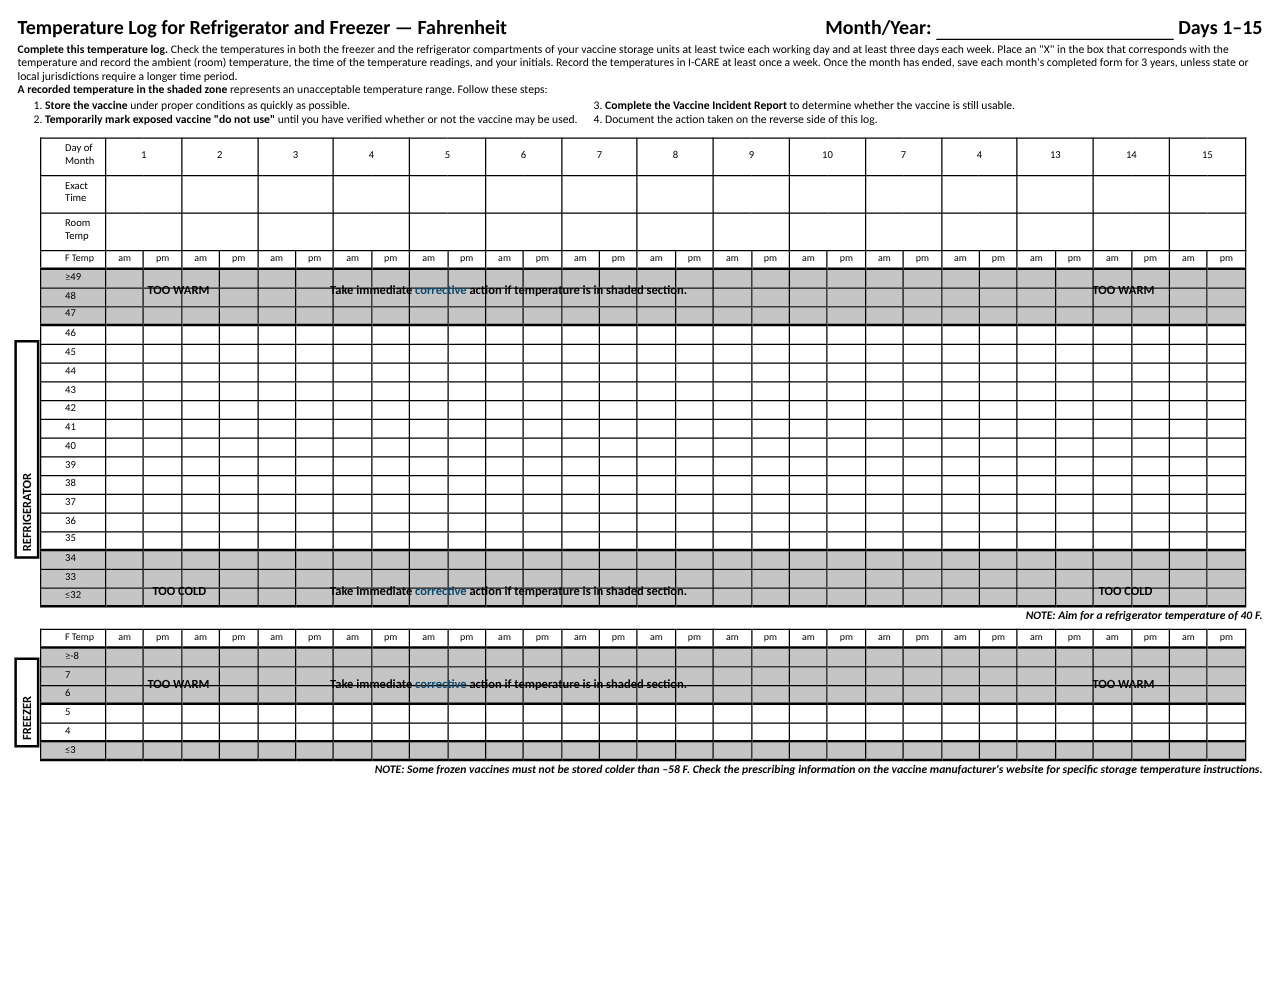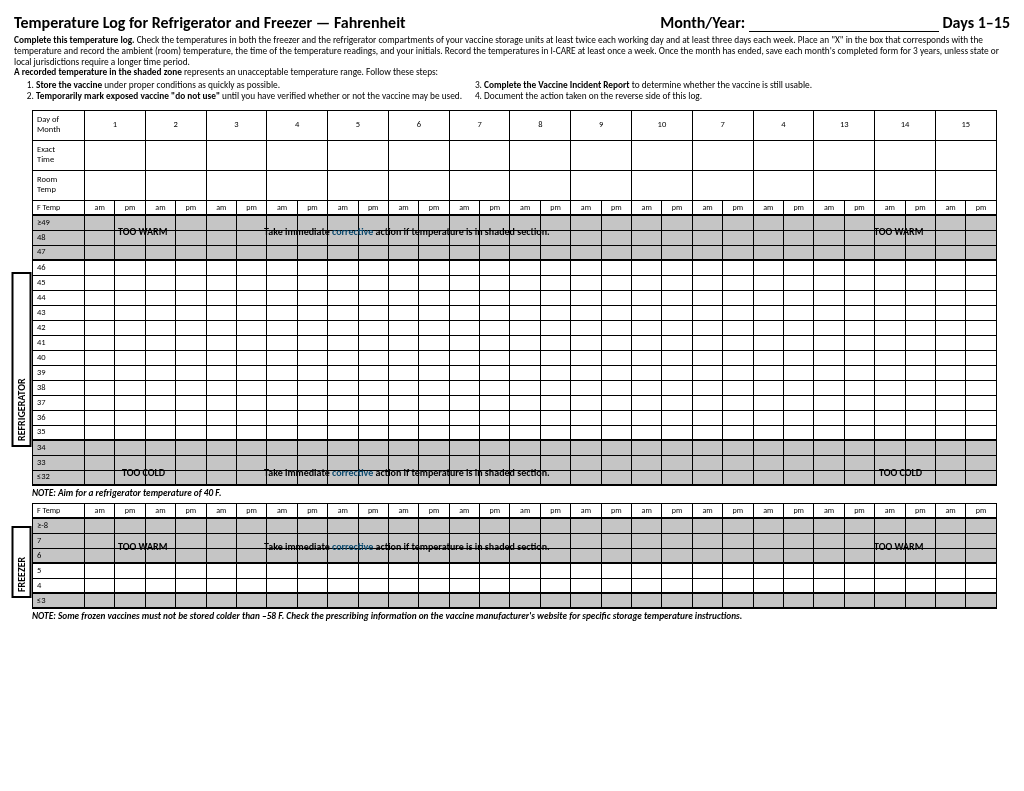--- a/index.html
+++ b/index.html
@@ -7,30 +7,30 @@
   .hdr { display:flex; justify-content:space-between; font-size:16px; font-weight:700; margin-bottom:3px;}
   .hdr .my { white-space:nowrap;}
   .underline { display:inline-block; border-bottom:1px solid #000; width:190px; vertical-align:bottom;}
   .instr { font-size:9.3px; }
   .instr b { font-weight:700;}
   .cols { display:flex; margin-top:2px;}
   .cols ol { margin:0 0 0 22px; padding:0;}
   .cols li { margin-bottom:0;}
   table { border-collapse:collapse; width:964px; margin-left:18px; table-layout:fixed;}
   td { border:1px solid #000; padding:0 2px; height:15px; font-size:8.5px; vertical-align:middle; text-align:center; overflow:hidden;}
-  td.lbl { text-align:left; padding-left:4px; white-space:nowrap;}
+  td.lbl { text-align:left; padding-left:19px; white-space:nowrap;}
   td.tall { height:30px;}
   .shade { background:#c5c5c5;}
   .ampm td { font-size:8px;}
   .dashR { border-right:1px dashed #888;}
   .solidR { border-right:1px solid #000;}
   .vlabel { position:absolute; writing-mode:vertical-rl; transform:rotate(180deg); font-weight:700; font-size:10px; border:2px solid #000; padding:4px 2px; background:#fff;}
   .wrap { position:relative; margin-top:8px;}
   .wrap2 { position:relative; margin-top:4px;}
-  .note { margin-left:18px; font-style:italic; font-weight:700; font-size:9.3px; margin-top:2px; margin-bottom:2px;}
+  .note { margin-left:18px; font-style:italic; font-weight:700; font-size:9.3px; margin-top:2px; margin-bottom:2px;text-align:right;}
   .thick-t td { border-top:2.5px solid #000;}
   .thick-b td { border-bottom:2.5px solid #000;}
   .msg { position:absolute; font-weight:700; font-size:10px; pointer-events:none; white-space:nowrap;}
   .msg .c { color:#0c4a6e;}
 </style>
 </head>
 <body>
 
 <div class="hdr">
   <span>Temperature Log for Refrigerator and Freezer — Fahrenheit</span>

